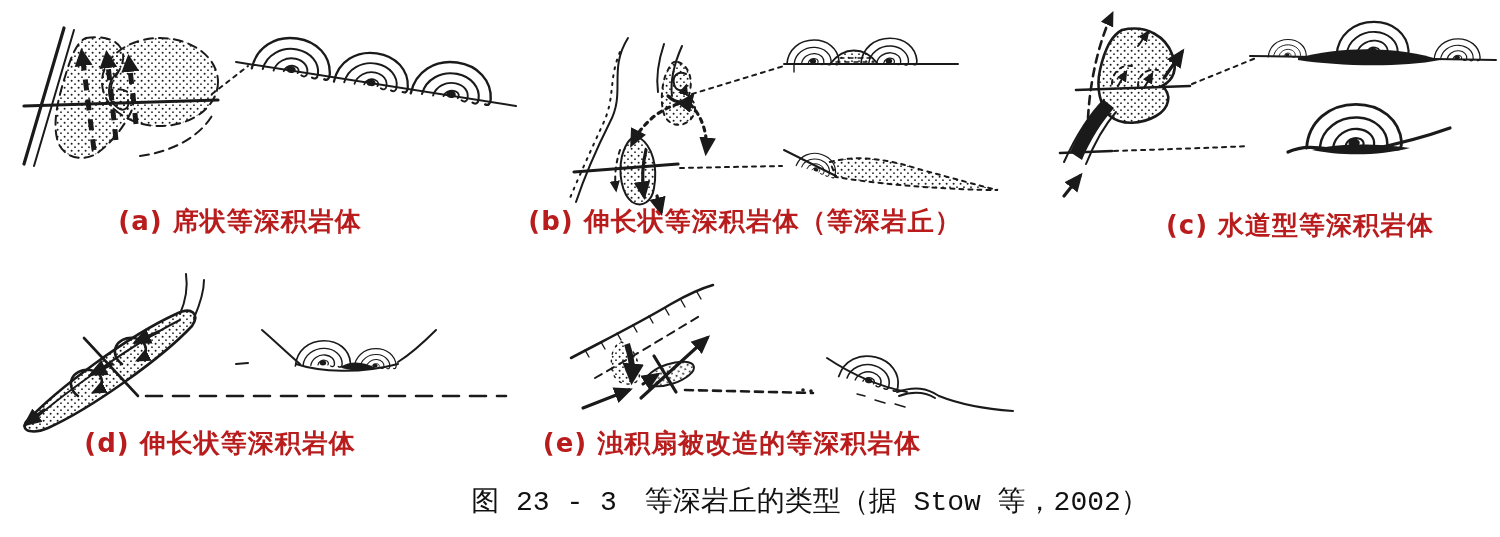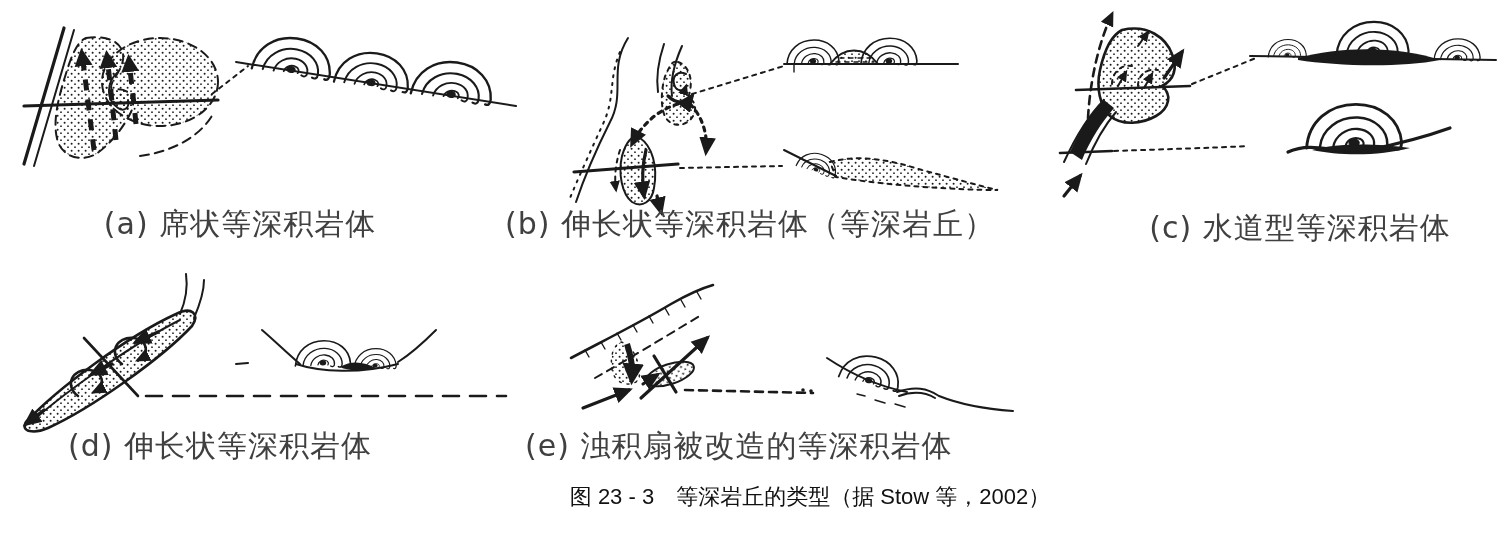--- a/index.html
+++ b/index.html
@@ -1,22 +1,22 @@
 <!DOCTYPE html>
 <html><head>
 <meta charset="utf-8">
 <style>
   html,body{margin:0;padding:0;background:#ffffff;}
   #fig{position:relative;width:1500px;height:537px;background:#ffffff;overflow:hidden;
        font-family:"DejaVu Sans",sans-serif;color:#1a1a1a;}
   svg.panel{position:absolute;overflow:visible;}
-  .cap{position:absolute;text-align:center;font-weight:normal;font-size:30px;
-       letter-spacing:1px;white-space:nowrap;color:#404040;}
-  .maincap{position:absolute;text-align:center;font-weight:400;font-size:22px;
-       font-family:Liberation Sans, sans-serif;color:#111;white-space:nowrap;}
+  .cap{position:absolute;text-align:center;font-weight:bold;font-size:26px;
+       letter-spacing:1px;white-space:nowrap;color:#b91c1c;}
+  .maincap{position:absolute;text-align:center;font-weight:400;font-size:28px;
+       font-family:Liberation Mono, monospace;color:#111;white-space:nowrap;}
   
   .s1{fill:none;stroke:#1a1a1a;stroke-width:1.4;stroke-linecap:round;}
   .s2{fill:none;stroke:#1a1a1a;stroke-width:2;stroke-linecap:round;}
   .s25{fill:none;stroke:#1a1a1a;stroke-width:2.6;stroke-linecap:round;}
   .s3{fill:none;stroke:#1a1a1a;stroke-width:3.2;stroke-linecap:round;}
   .s5{fill:none;stroke:#1a1a1a;stroke-width:5;stroke-linecap:butt;}
   .s6{fill:none;stroke:#1a1a1a;stroke-width:6;stroke-linecap:butt;}
   .dash2{stroke-dasharray:9 6;}
   .dash3{stroke-dasharray:4 5;}
   .dash4{stroke-dasharray:8 6;}
@@ -191,15 +191,15 @@
       <path class="s2" d="M342,114 C360,108 372,110 384,118 C404,126 430,131 458,133"></path>
       <path class="s2" d="M344,118 C358,113 370,114 380,120"></path>
       <path class="s1" d="M320,122 l10,3 M340,126 l10,3 M302,116 l8,2"></path>
     </g>
   </svg>
 
   <div class="cap" style="left:80px;top:204px;width:320px;">(a) 席状等深积岩体</div>
   <div class="cap" style="left:505px;top:204px;width:480px;">(b) 伸长状等深积岩体（等深岩丘）</div>
   <div class="cap" style="left:1100px;top:208px;width:400px;">(c) 水道型等深积岩体</div>
   <div class="cap" style="left:55px;top:426px;width:330px;">(d) 伸长状等深积岩体</div>
-  <div class="cap" style="left:525px;top:426px;width:380px;">(e) 浊积扇被改造的等深积岩体</div>
+  <div class="cap" style="left:542px;top:426px;width:380px;">(e) 浊积扇被改造的等深积岩体</div>
   <div class="maincap" style="left:330px;top:482px;width:960px;">图 23 - 3　等深岩丘的类型（据 Stow 等，2002）</div>
 </div>
 
 </body></html>

